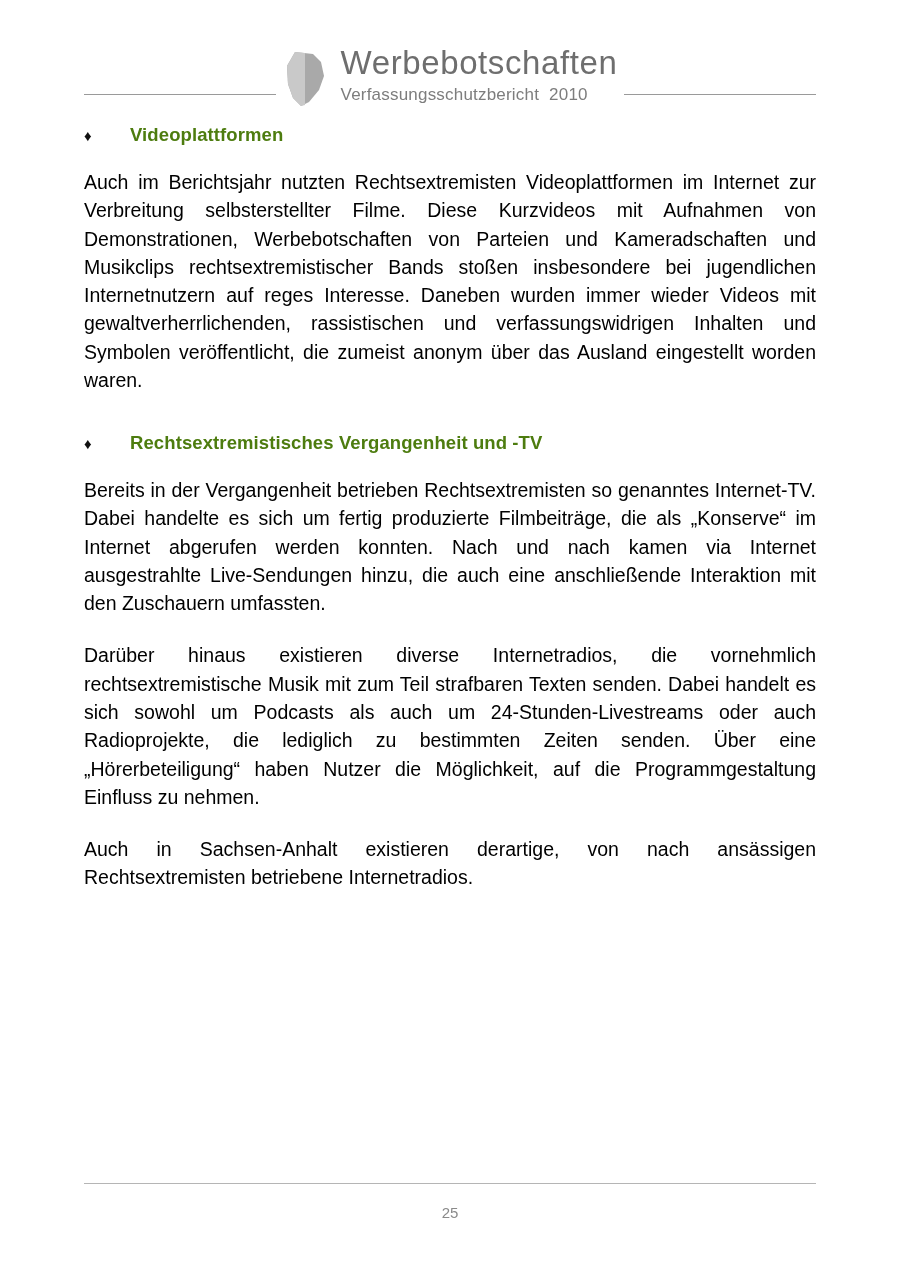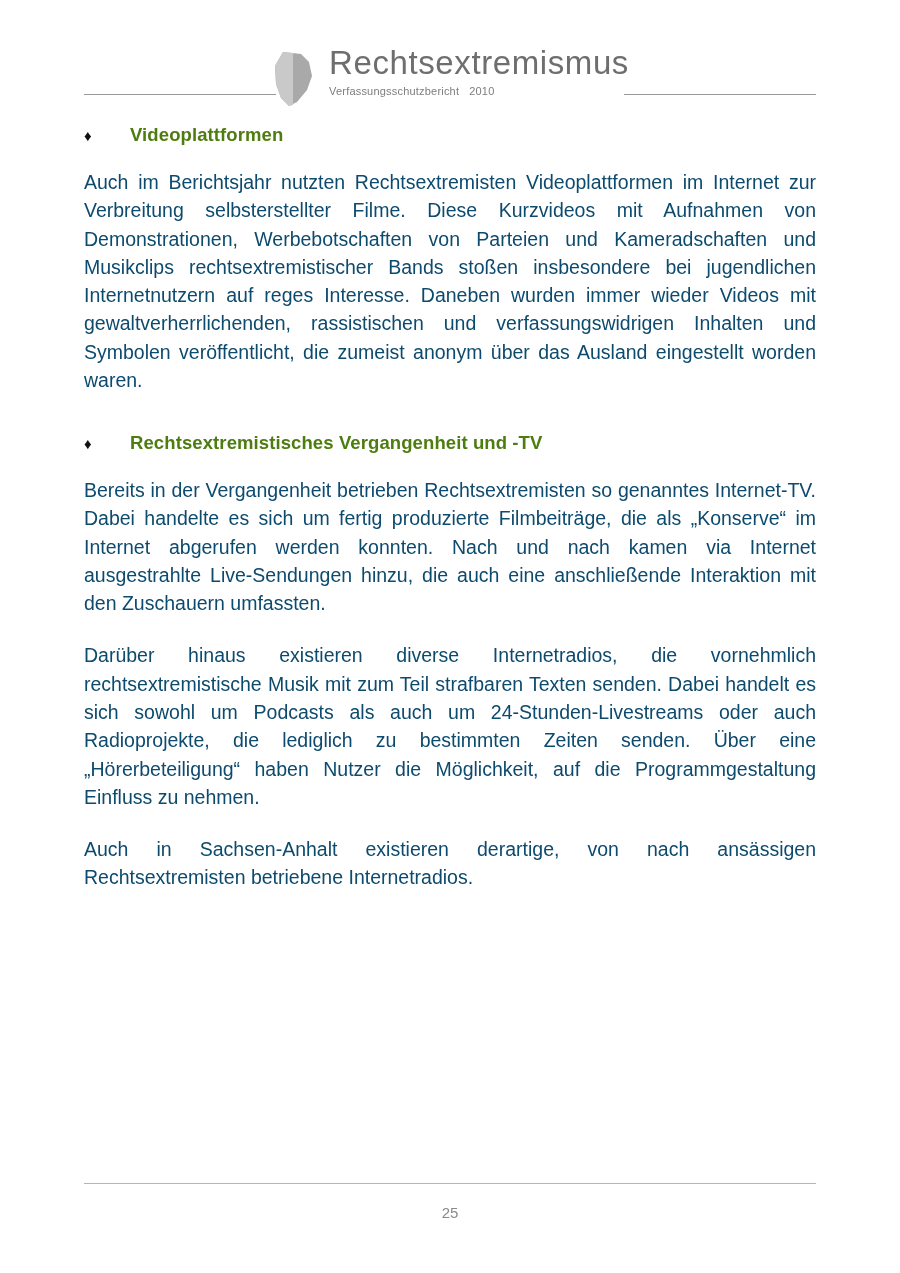--- a/index.html
+++ b/index.html
@@ -65,21 +65,21 @@
     align-items: flex-start;
   }
   .doc-title {
     font-size: 33px;
     color: #6e6e6e;
     letter-spacing: 0.6px;
     line-height: 1;
     font-weight: 400;
   }
   .doc-subtitle {
-    font-size: 11px;
+    font-size: 17px;
     color: #7d7d7d;
     letter-spacing: 0.2px;
     margin-top: 6px;
     font-weight: 400;
   }
   .doc-subtitle .year { margin-left: 10px; }
 
   
   .content {
     position: absolute;
@@ -101,21 +101,21 @@
   }
   .bullet-heading .htext {
     font-size: 18.5px;
     font-weight: bold;
     color: #4d7c0f;
     letter-spacing: 0.1px;
   }
   .para {
     font-size: 19.5px;
     line-height: 1.45;
-    color: #0c4a6e;
+    color: #000000;
     text-align: justify;
     margin: 0 0 24px 0;
     hyphens: manual;
   }
   .para.last { margin-bottom: 0; }
   .spacer-l { height: 14px; }
 
   
   .footer {
     position: absolute;
@@ -146,21 +146,21 @@
       <div class="header-rule-right"></div>
 
       <div class="logo-block">
         <div class="coat-shape">
           <svg width="46" height="58" viewBox="0 0 46 58" xmlns="http://www.w3.org/2000/svg">
             <path d="M12 2 L30 4 L38 12 L41 26 L36 40 L26 52 L18 56 L10 48 L5 34 L4 16 Z" fill="#a9a9a9"></path>
             <path d="M12 2 L22 3 L22 55 L18 56 L10 48 L5 34 L4 16 Z" fill="#c9c9c9"></path>
           </svg>
         </div>
         <div class="titles">
-          <div class="doc-title">Rechtsextremismus</div>
+          <div class="doc-title">Werbebotschaften</div>
           <div class="doc-subtitle">
             <span>Verfassungsschutzbericht</span><span class="year">2010</span>
           </div>
         </div>
       </div>
     </div>
   </div>
 
   <div class="content">
 

